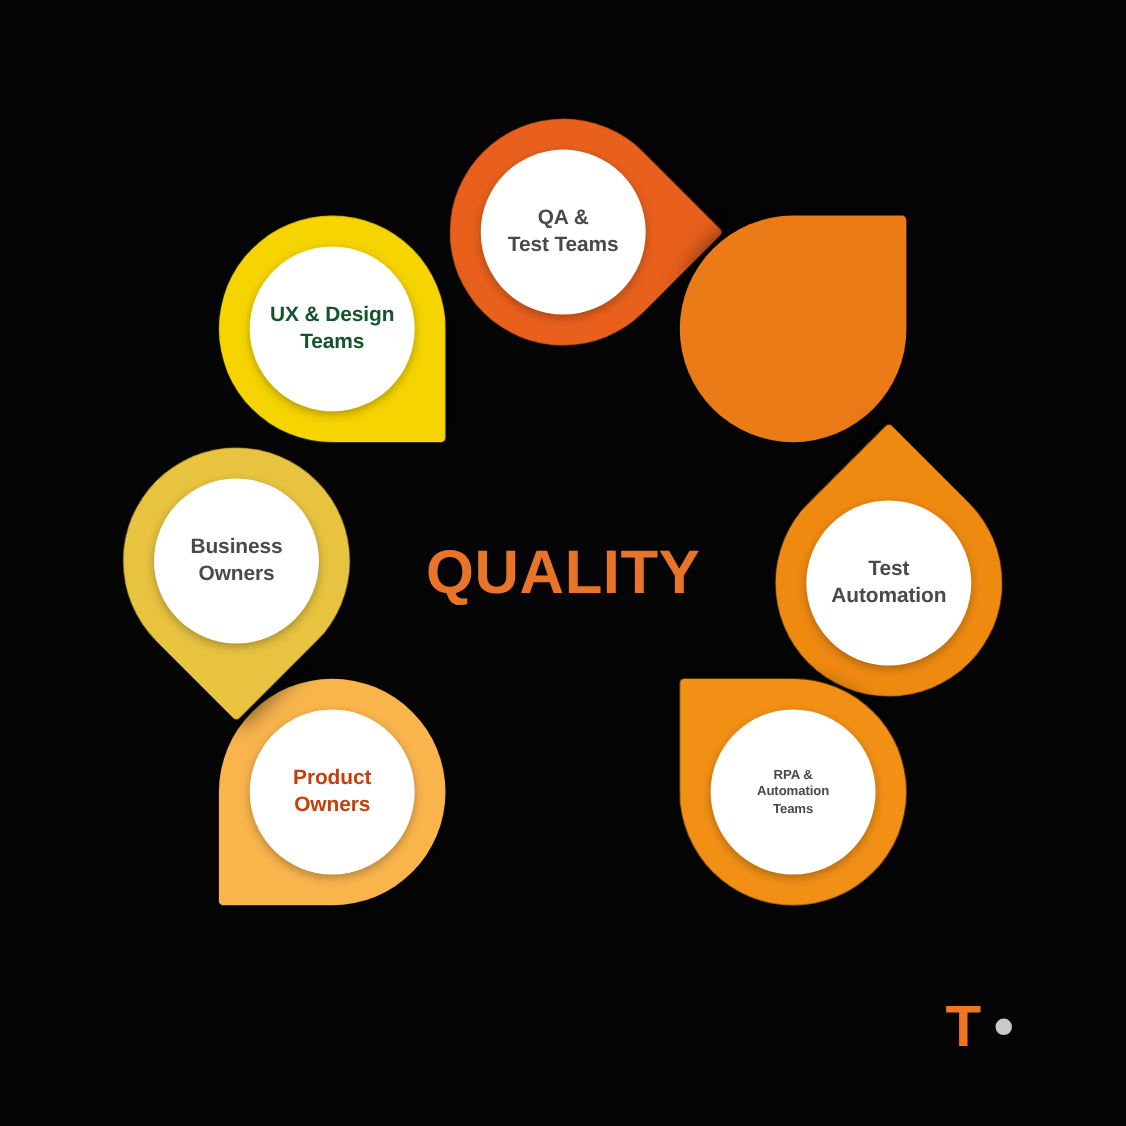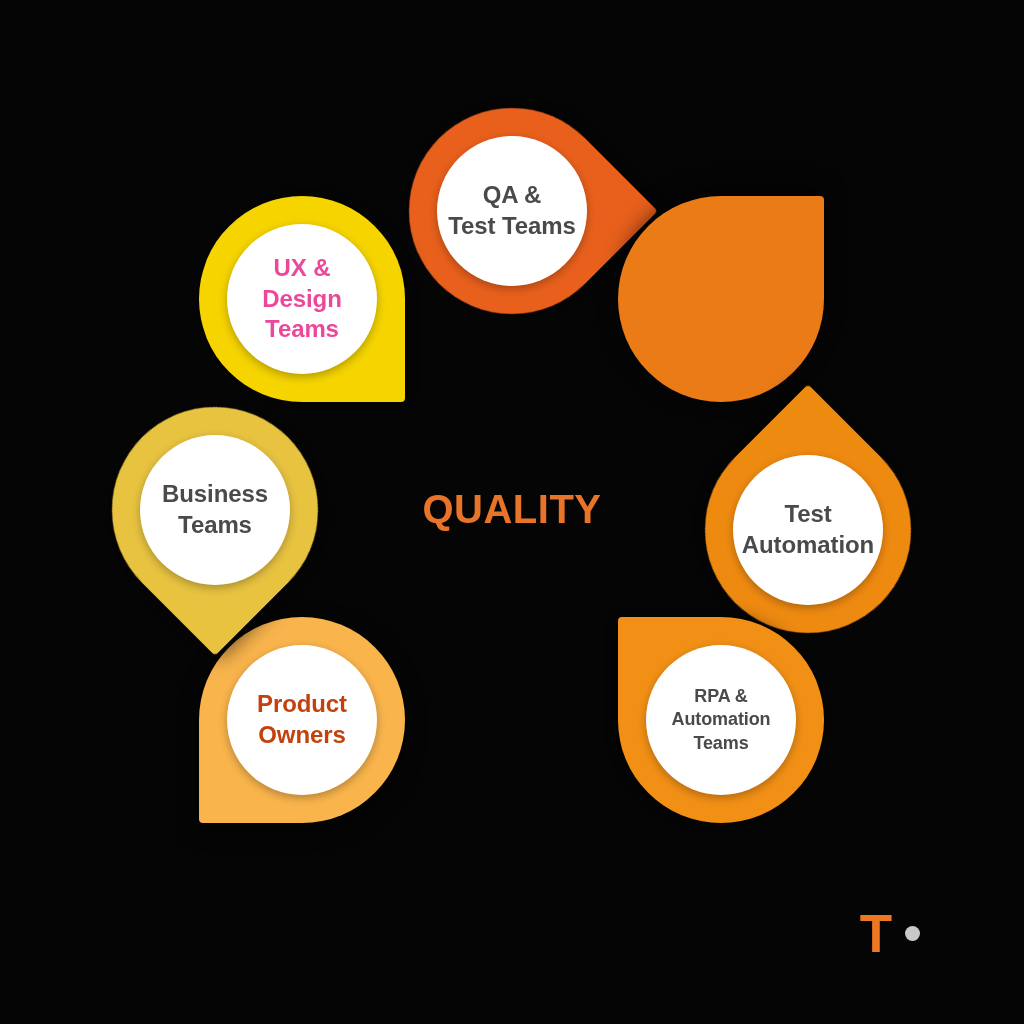--- a/index.html
+++ b/index.html
@@ -28,28 +28,28 @@
     width:150px; height:150px;
     margin-left:-75px; margin-top:-75px;
     border-radius:50%;
     background:#ffffff;
     box-shadow:0 3px 9px rgba(0,0,0,0.28);
     display:flex; align-items:center; justify-content:center;
     text-align:center;
   }
   .pin .label{
     color:#4a4a4a;
-    font-size:24px;
+    font-size:19px;
     font-weight:bold;
     line-height:1.28;
     letter-spacing:-0.1px;
     padding:0 8px;
     white-space:pre-line;
   }
-  .pin.small .label{ font-size:18px; }
+  .pin.small .label{ font-size:12px; }
 
   
   
   #pin-qa        { left:409px; top:108px; }
   #pin-qa .drop  { transform:rotate(225deg); }     
   #pin-eng       { left:618px; top:196px; }
   #pin-eng .drop { transform:rotate(180deg); }     
   #pin-test      { left:705px; top:427px; }
   #pin-test .drop{ transform:rotate(135deg); }     
   #pin-rpa       { left:618px; top:617px; }
@@ -65,21 +65,21 @@
 
   
   #hub{
     position:absolute;
     left:0; right:0;
     top:487px;
     text-align:center;
   }
   #hub .quality{
     display:inline-block;
-    font-size:40px;
+    font-size:56px;
     font-weight:bold;
     letter-spacing:0.5px;
     color:#E8742A;
   }
 
   
   #logo{
     position:absolute;
     right:92px; bottom:60px;
     display:flex; align-items:center;
@@ -137,28 +137,28 @@
     <div class="face">
       <span class="label" style="color: #c2410c;">Product
 Owners</span>
     </div>
   </div>
 
   <div class="pin" id="pin-biz">
     <div class="drop" style="background: rgb(232, 195, 64);"></div>
     <div class="face">
       <span class="label" style="color: rgb(74, 74, 74);">Business
-Teams</span>
+Owners</span>
     </div>
   </div>
 
   <div class="pin" id="pin-ux">
     <div class="drop" style="background: rgb(245, 212, 0);"></div>
     <div class="face">
-      <span class="label" style="color: #ec4899;">UX &amp; Design
+      <span class="label" style="color: #14532d;">UX &amp; Design
 Teams</span>
     </div>
   </div>
 
   <div id="hub">
     <span class="quality" style="color: rgb(232, 116, 42);">QUALITY</span>
   </div>
 
   <div id="logo" style="color: rgb(238, 119, 34);">
     <span>T</span>

